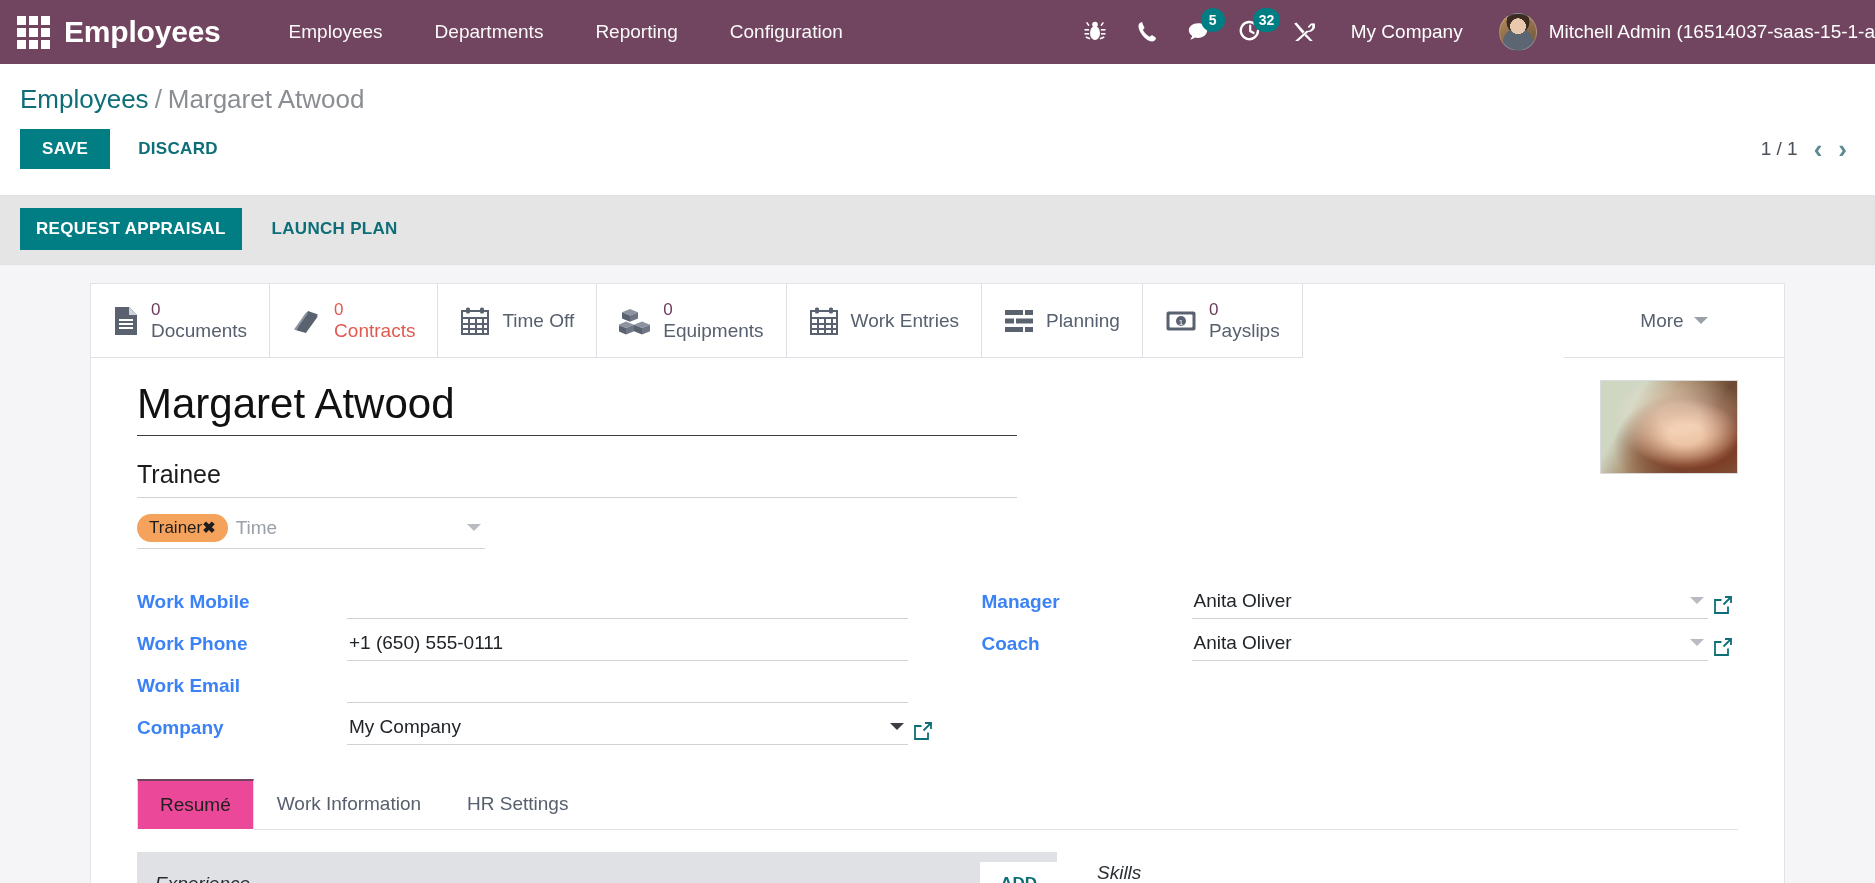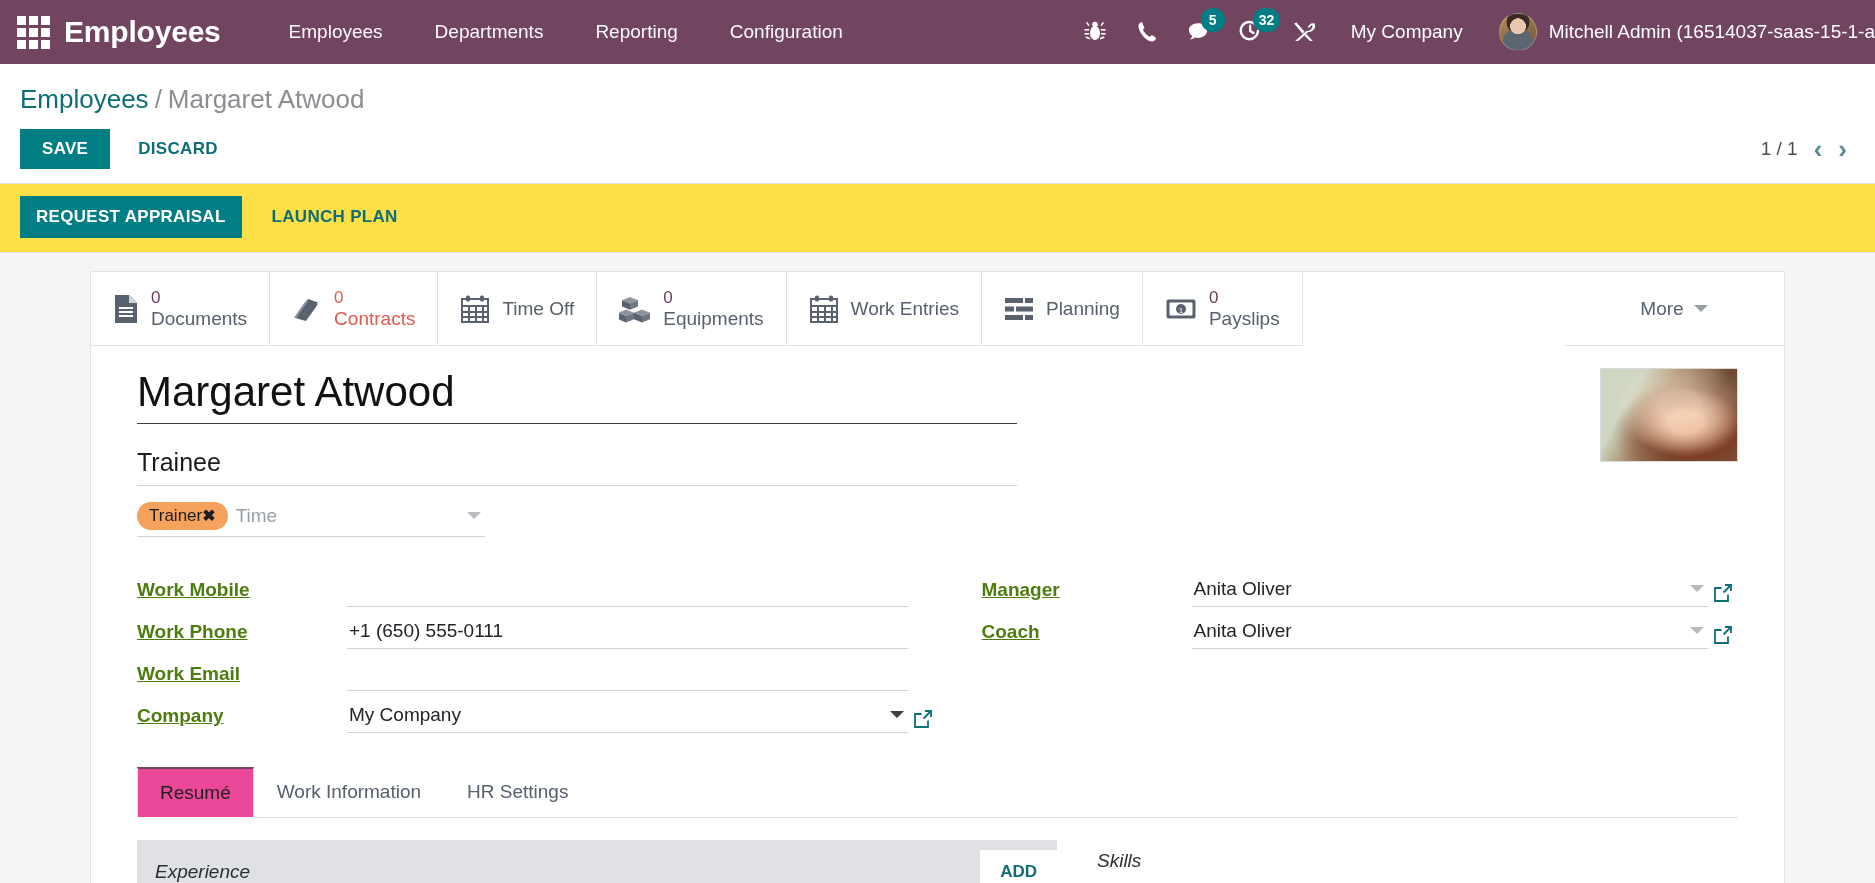--- a/index.html
+++ b/index.html
@@ -112,21 +112,21 @@
       linear-gradient(155deg, #b98e5e, #8a6a45 55%, #6d5436);
     flex: none;
     border: 1px solid rgba(255,255,255,.25);
   }
   .user-name { font-size: 19px; color: #fff; }
 
   
   .control-panel {
     background: #ffffff;
     border-bottom: 1px solid #dee2e6;
-    padding: 14px 20px 0 20px;
+    padding: 14px 20px 12px 20px;
   }
   .breadcrumb {
     font-size: 26px;
     padding: 6px 0 14px 0;
     white-space: nowrap;
   }
   .breadcrumb .crumb-link { color: #0d6e77; cursor: pointer; }
   .breadcrumb .sep { color: #8e9196; margin: 0 6px; }
   .breadcrumb .crumb-current { color: #8a8d91; }
 
@@ -171,21 +171,21 @@
   .pager-arrow {
     color: #5c8a92;
     font-size: 26px;
     cursor: pointer;
     line-height: 1;
     font-weight: 700;
   }
 
   
   .action-bar {
-    background: #fde047;
+    background: #e5e5e5;
     border-bottom: 1px solid #dee2e6;
     padding: 12px 20px 14px 20px;
     display: flex;
     align-items: center;
   }
   .btn-primary-action {
     background: #017e84;
     color: #fff;
     border: none;
     font-size: 17px;
@@ -346,25 +346,24 @@
   .col { width: 50%; }
   .col.right { padding-left: 44px; }
   .frow {
     display: flex;
     align-items: flex-end;
     height: 42px;
   }
   .flabel {
     width: 210px;
     font-size: 19px;
-    color: #4d7c0f;
+    color: #3b82f6;
     font-weight: 700;
     flex: none;
     padding-bottom: 6px;
-    text-decoration: underline;
   }
   .fval {
     flex: 1;
     border-bottom: 1px solid #cfd2d6;
     font-size: 19px;
     color: #212529;
     padding: 0 4px 6px 2px;
     min-height: 28px;
     display: flex;
     align-items: center;

